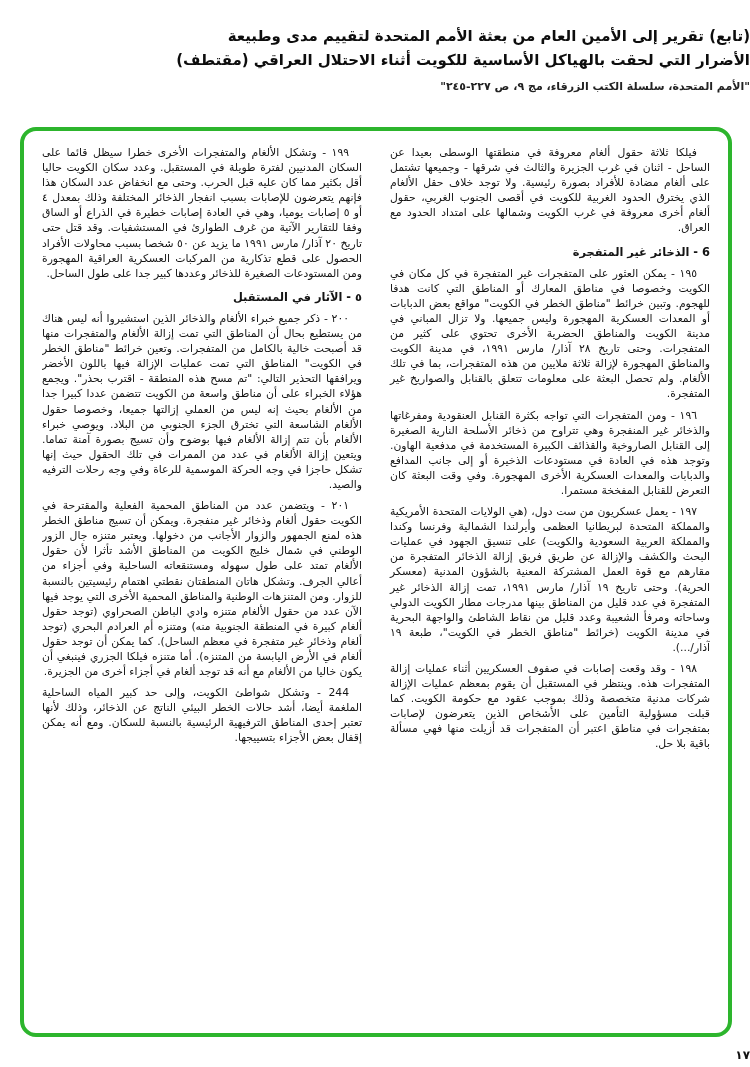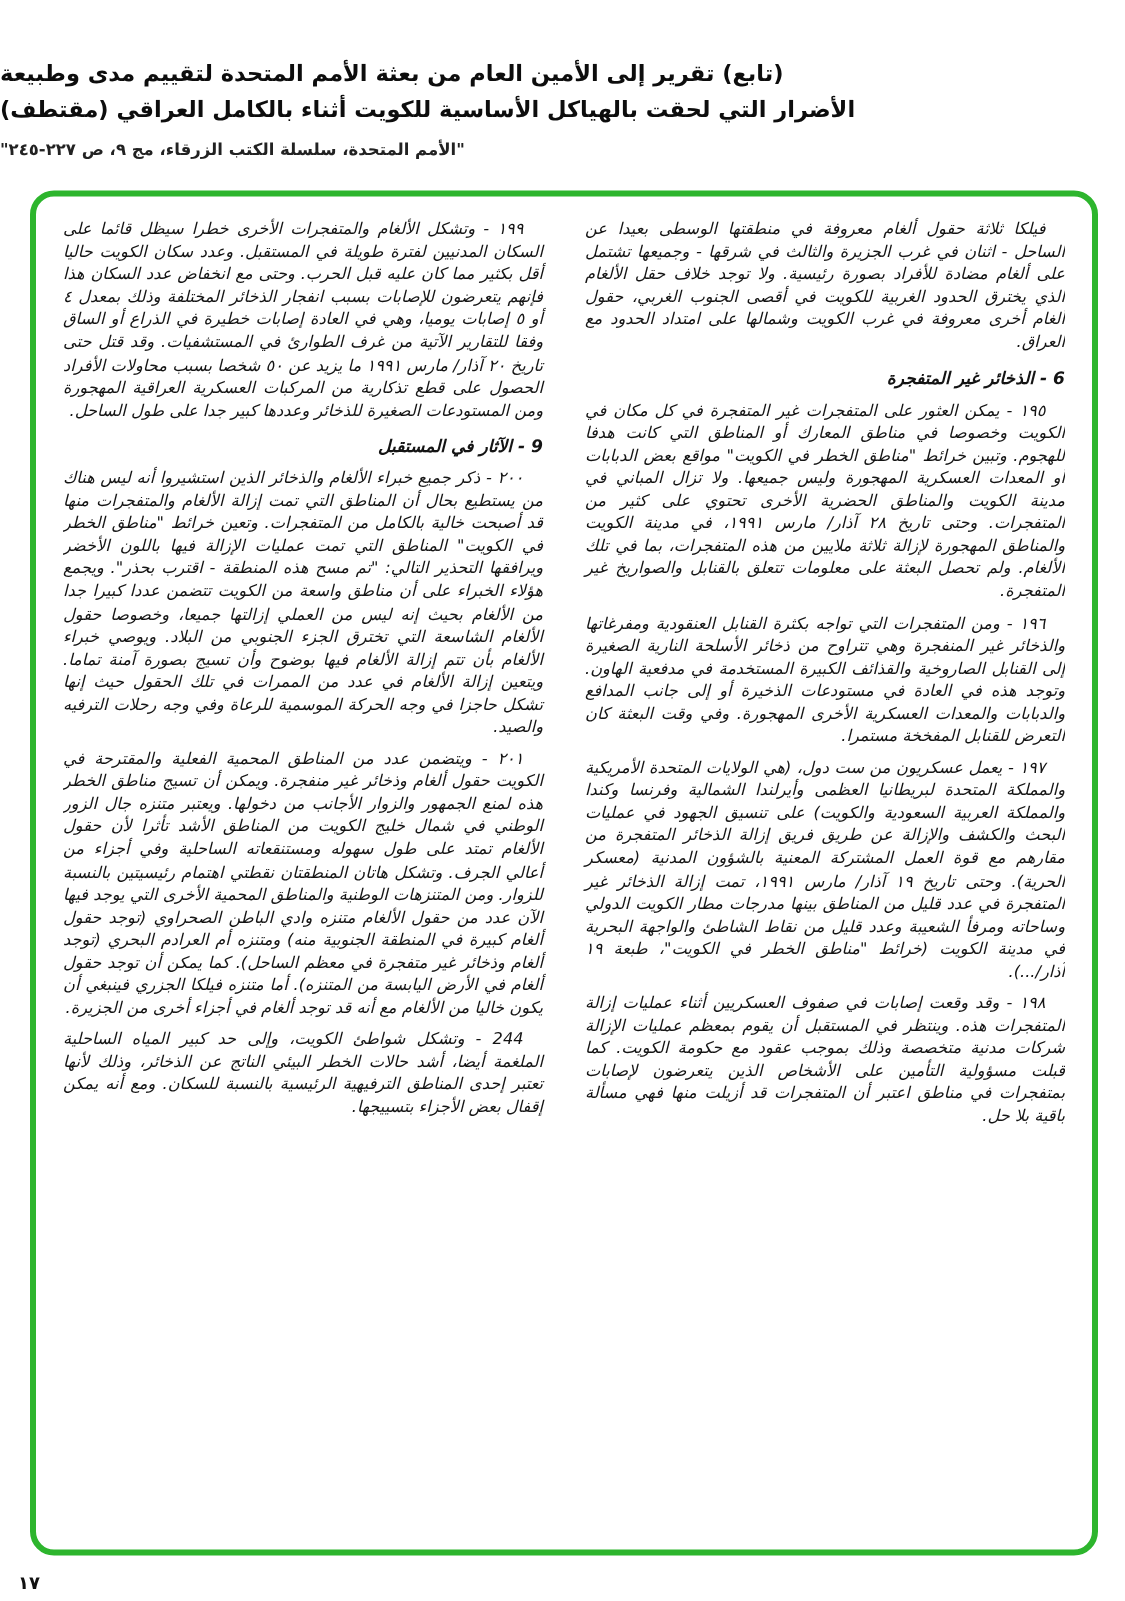--- a/index.html
+++ b/index.html
@@ -6,22 +6,22 @@
   body{
     width:750px;height:1067px;
     background:#ffffff;
     font-family:"DejaVu Sans",sans-serif;
     position:relative;
     overflow:hidden;
     color:#161616;
   }
   .header{
     direction:rtl;
-    text-align:left;
-    padding-top:37px;
+    text-align:right;
+    padding-top:24px;
   }
   .header .title-line{
     font-weight:bold;
     font-size:15px;
     line-height:24px;
     color:#0d0d0d;
   }
   .header .source-line{
     font-weight:bold;
     font-size:11px;
@@ -48,67 +48,66 @@
     height:100%;
     overflow:hidden;
   }
   .col{
     flex:1 1 0;
     min-width:0;
     text-align:justify;
     font-size:10.8px;
     line-height:15.1px;
     color:#141414;
-    font-style:italic;
   }
   .para{
     margin:0 0 6px 0;
     text-indent:13px;
   }
   .heading{
     font-weight:bold;
     text-indent:0;
     margin:9px 0 6px 0;
     font-size:11.4px;
   }
   .page-number{
     position:absolute;
     bottom:5px;
-    left:12px;
+    left:0;
     right:0;
-    text-align:left;
+    text-align:right;
     font-size:12px;
     font-weight:bold;
     color:#111;
   }
 </style>
 </head>
 <body>
 
 <div class="page">
 
   <div class="header">
     <div class="title-line">(تابع) تقرير إلى الأمين العام من بعثة الأمم المتحدة لتقييم مدى وطبيعة</div>
-    <div class="title-line">الأضرار التي لحقت بالهياكل الأساسية للكويت أثناء بالكامل العراقي (مقتطف)</div>
+    <div class="title-line">الأضرار التي لحقت بالهياكل الأساسية للكويت أثناء الاحتلال العراقي (مقتطف)</div>
     <div class="source-line">"الأمم المتحدة، سلسلة الكتب الزرقاء، مج ٩، ص ٢٢٧-٢٤٥"</div>
   </div>
 
   <div class="content-box" style="border-color: rgb(45, 181, 45);">
     <div class="cols">
       <div class="col" id="col-right">
           <div class="para">فيلكا ثلاثة حقول ألغام معروفة في منطقتها الوسطى بعيدا عن الساحل - اثنان في غرب الجزيرة والثالث في شرقها - وجميعها تشتمل على ألغام مضادة للأفراد بصورة رئيسية. ولا توجد خلاف حقل الألغام الذي يخترق الحدود الغربية للكويت في أقصى الجنوب الغربي، حقول ألغام أخرى معروفة في غرب الكويت وشمالها على امتداد الحدود مع العراق.</div>
           <div class="para heading">6 - الذخائر غير المتفجرة</div>
           <div class="para">١٩٥ - يمكن العثور على المتفجرات غير المتفجرة في كل مكان في الكويت وخصوصا في مناطق المعارك أو المناطق التي كانت هدفا للهجوم. وتبين خرائط "مناطق الخطر في الكويت" مواقع بعض الدبابات أو المعدات العسكرية المهجورة وليس جميعها. ولا تزال المباني في مدينة الكويت والمناطق الحضرية الأخرى تحتوي على كثير من المتفجرات. وحتى تاريخ ٢٨ آذار/ مارس ١٩٩١، في مدينة الكويت والمناطق المهجورة لإزالة ثلاثة ملايين من هذه المتفجرات، بما في تلك الألغام. ولم تحصل البعثة على معلومات تتعلق بالقنابل والصواريخ غير المتفجرة.</div>
           <div class="para">١٩٦ - ومن المتفجرات التي تواجه بكثرة القنابل العنقودية ومفرغاتها والذخائر غير المنفجرة وهي تتراوح من ذخائر الأسلحة النارية الصغيرة إلى القنابل الصاروخية والقذائف الكبيرة المستخدمة في مدفعية الهاون. وتوجد هذه في العادة في مستودعات الذخيرة أو إلى جانب المدافع والدبابات والمعدات العسكرية الأخرى المهجورة. وفي وقت البعثة كان التعرض للقنابل المفخخة مستمرا.</div>
           <div class="para">١٩٧ - يعمل عسكريون من ست دول، (هي الولايات المتحدة الأمريكية والمملكة المتحدة لبريطانيا العظمى وأيرلندا الشمالية وفرنسا وكندا والمملكة العربية السعودية والكويت) على تنسيق الجهود في عمليات البحث والكشف والإزالة عن طريق فريق إزالة الذخائر المتفجرة من مقارهم مع قوة العمل المشتركة المعنية بالشؤون المدنية (معسكر الحرية). وحتى تاريخ ١٩ آذار/ مارس ١٩٩١، تمت إزالة الذخائر غير المتفجرة في عدد قليل من المناطق بينها مدرجات مطار الكويت الدولي وساحاته ومرفأ الشعيبة وعدد قليل من نقاط الشاطئ والواجهة البحرية في مدينة الكويت (خرائط "مناطق الخطر في الكويت"، طبعة ١٩ آذار/...).</div>
           <div class="para">١٩٨ - وقد وقعت إصابات في صفوف العسكريين أثناء عمليات إزالة المتفجرات هذه. وينتظر في المستقبل أن يقوم بمعظم عمليات الإزالة شركات مدنية متخصصة وذلك بموجب عقود مع حكومة الكويت. كما قبلت مسؤولية التأمين على الأشخاص الذين يتعرضون لإصابات بمتفجرات في مناطق اعتبر أن المتفجرات قد أزيلت منها فهي مسألة باقية بلا حل.</div>
         </div>
       <div class="col" id="col-left">
           <div class="para">١٩٩ - وتشكل الألغام والمتفجرات الأخرى خطرا سيظل قائما على السكان المدنيين لفترة طويلة في المستقبل. وعدد سكان الكويت حاليا أقل بكثير مما كان عليه قبل الحرب. وحتى مع انخفاض عدد السكان هذا فإنهم يتعرضون للإصابات بسبب انفجار الذخائر المختلفة وذلك بمعدل ٤ أو ٥ إصابات يوميا، وهي في العادة إصابات خطيرة في الذراع أو الساق وفقا للتقارير الآتية من غرف الطوارئ في المستشفيات. وقد قتل حتى تاريخ ٢٠ آذار/ مارس ١٩٩١ ما يزيد عن ٥٠ شخصا بسبب محاولات الأفراد الحصول على قطع تذكارية من المركبات العسكرية العراقية المهجورة ومن المستودعات الصغيرة للذخائر وعددها كبير جدا على طول الساحل.</div>
-          <div class="para heading">9 - الآثار في المستقبل</div>
+          <div class="para heading">٥ - الآثار في المستقبل</div>
           <div class="para">٢٠٠ - ذكر جميع خبراء الألغام والذخائر الذين استشيروا أنه ليس هناك من يستطيع بحال أن المناطق التي تمت إزالة الألغام والمتفجرات منها قد أصبحت خالية بالكامل من المتفجرات. وتعين خرائط "مناطق الخطر في الكويت" المناطق التي تمت عمليات الإزالة فيها باللون الأخضر ويرافقها التحذير التالي: "تم مسح هذه المنطقة - اقترب بحذر". ويجمع هؤلاء الخبراء على أن مناطق واسعة من الكويت تتضمن عددا كبيرا جدا من الألغام بحيث إنه ليس من العملي إزالتها جميعا، وخصوصا حقول الألغام الشاسعة التي تخترق الجزء الجنوبي من البلاد. ويوصي خبراء الألغام بأن تتم إزالة الألغام فيها بوضوح وأن تسيج بصورة آمنة تماما. ويتعين إزالة الألغام في عدد من الممرات في تلك الحقول حيث إنها تشكل حاجزا في وجه الحركة الموسمية للرعاة وفي وجه رحلات الترفيه والصيد.</div>
           <div class="para">٢٠١ - ويتضمن عدد من المناطق المحمية الفعلية والمقترحة في الكويت حقول ألغام وذخائر غير منفجرة. ويمكن أن تسيج مناطق الخطر هذه لمنع الجمهور والزوار الأجانب من دخولها. ويعتبر متنزه جال الزور الوطني في شمال خليج الكويت من المناطق الأشد تأثرا لأن حقول الألغام تمتد على طول سهوله ومستنقعاته الساحلية وفي أجزاء من أعالي الجرف. وتشكل هاتان المنطقتان نقطتي اهتمام رئيسيتين بالنسبة للزوار. ومن المتنزهات الوطنية والمناطق المحمية الأخرى التي يوجد فيها الآن عدد من حقول الألغام متنزه وادي الباطن الصحراوي (توجد حقول ألغام كبيرة في المنطقة الجنوبية منه) ومتنزه أم العرادم البحري (توجد ألغام وذخائر غير متفجرة في معظم الساحل). كما يمكن أن توجد حقول ألغام في الأرض اليابسة من المتنزه). أما متنزه فيلكا الجزري فينبغي أن يكون خاليا من الألغام مع أنه قد توجد ألغام في أجزاء أخرى من الجزيرة.</div>
           <div class="para">244 - وتشكل شواطئ الكويت، وإلى حد كبير المياه الساحلية الملغمة أيضا، أشد حالات الخطر البيئي الناتج عن الذخائر، وذلك لأنها تعتبر إحدى المناطق الترفيهية الرئيسية بالنسبة للسكان. ومع أنه يمكن إقفال بعض الأجزاء بتسييجها.</div>
         </div>
     </div>
   </div>
 
   <div class="page-number">١٧</div>
 
 </div>

